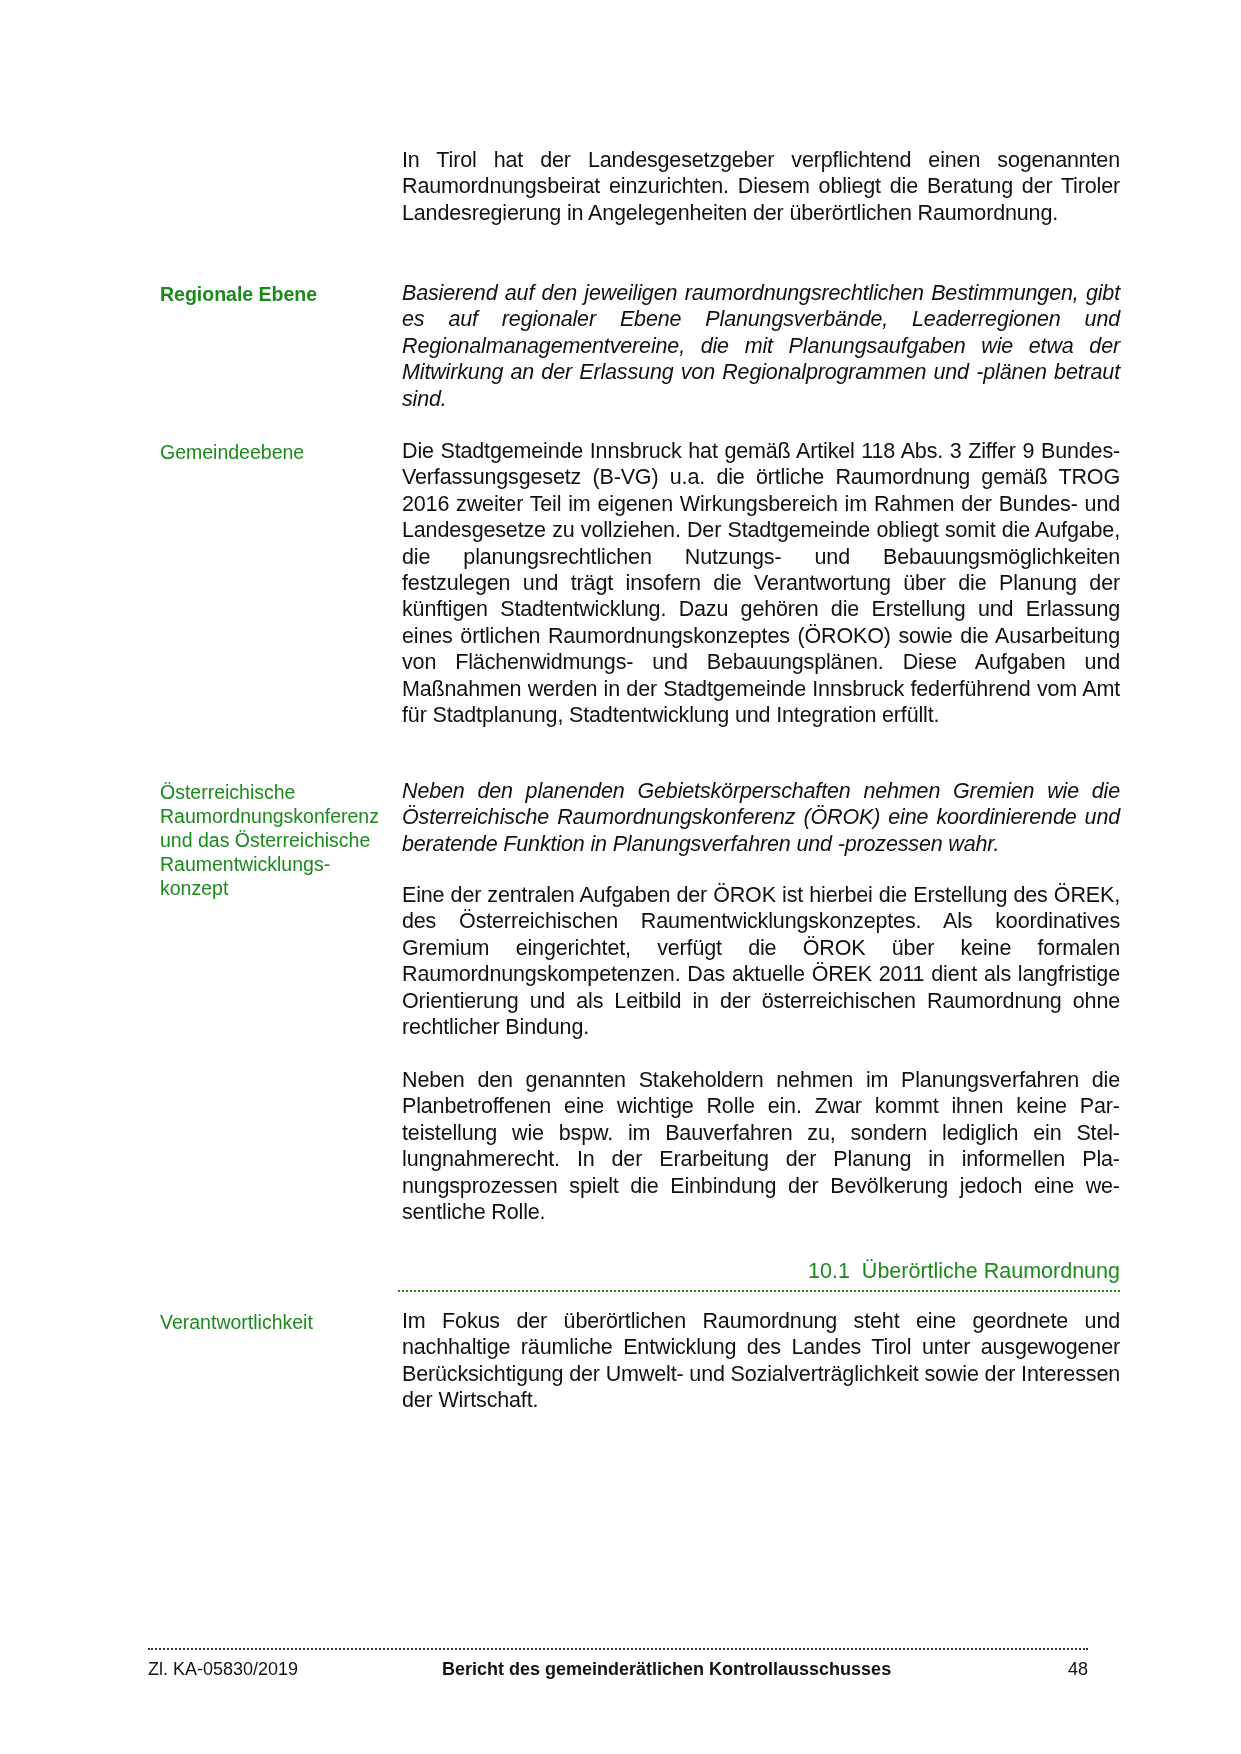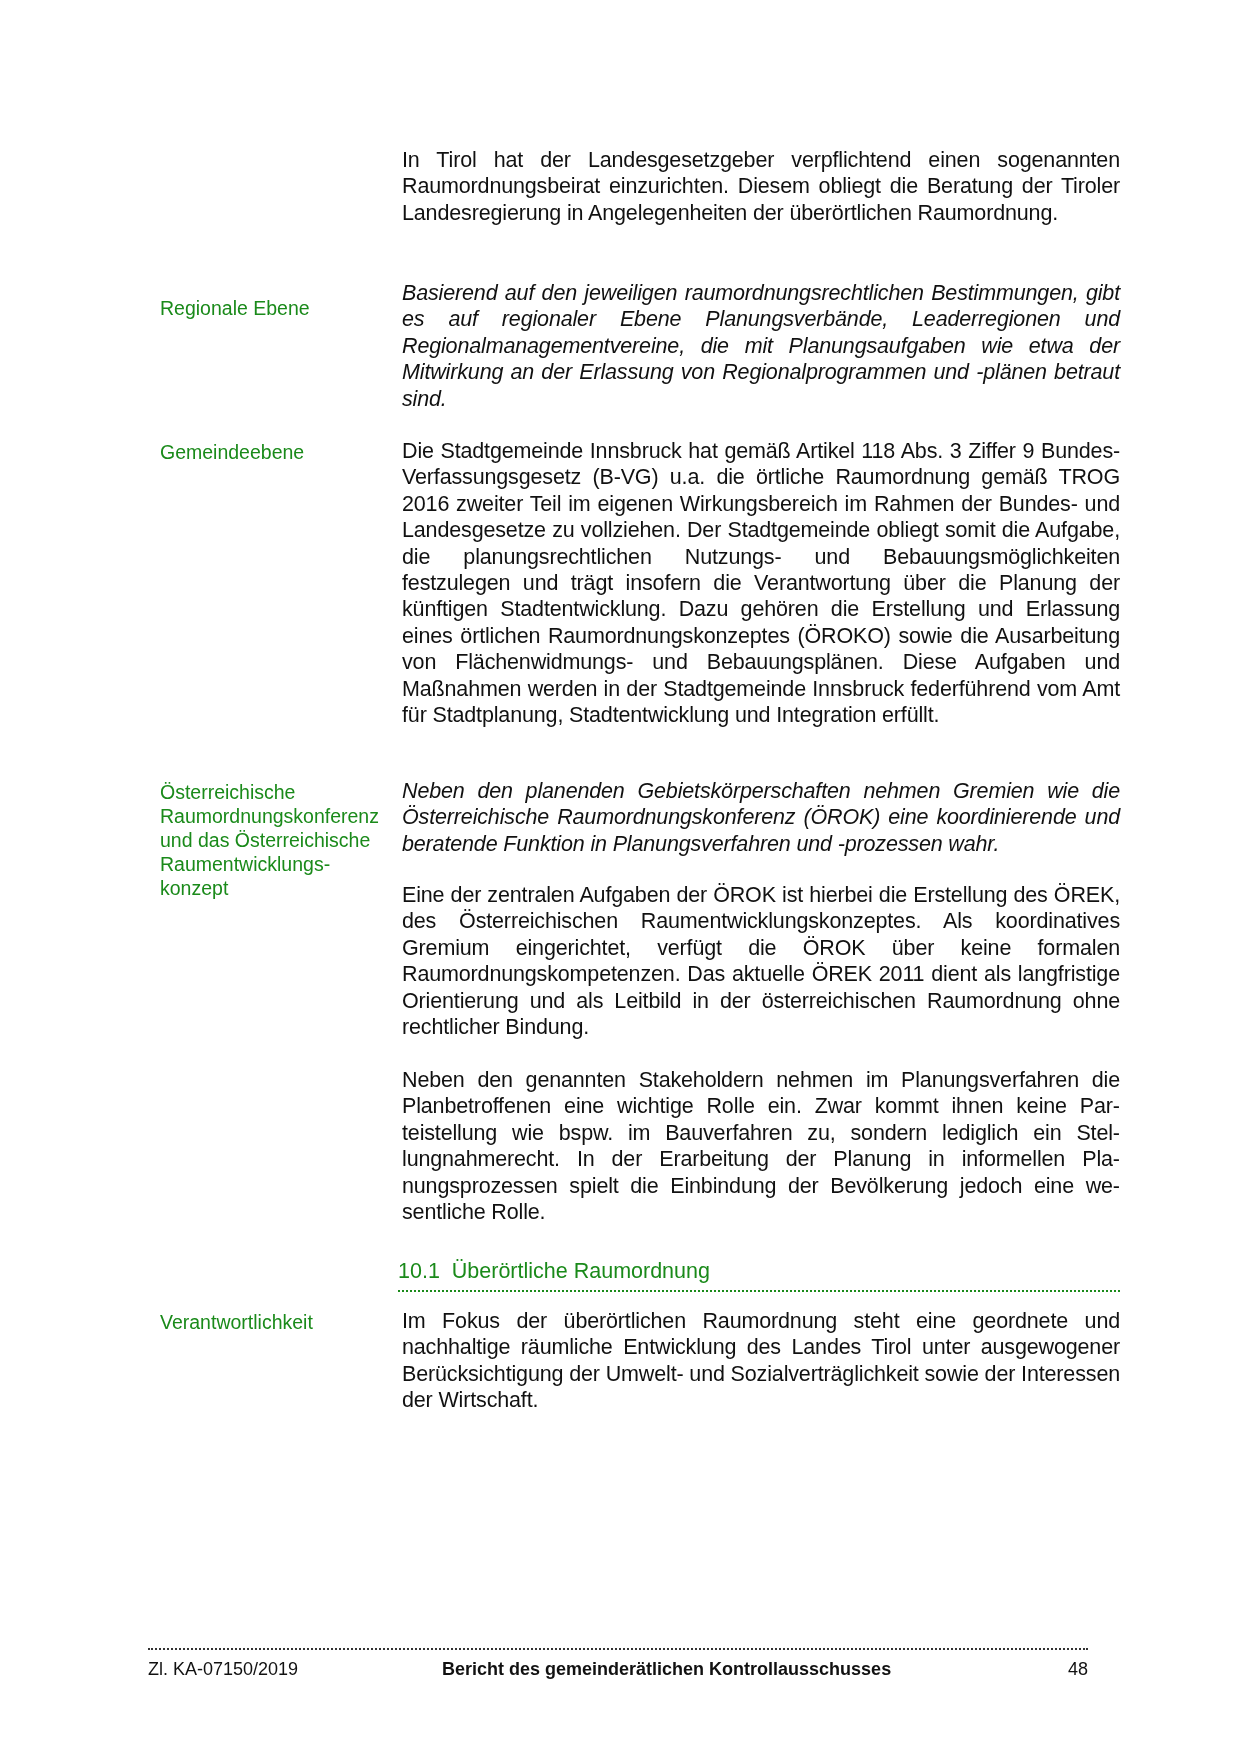--- a/index.html
+++ b/index.html
@@ -14,21 +14,21 @@
       font-family: "Liberation Sans", sans-serif;
     }
     .body {
       position: absolute; left: 402px; width: 718px;
       font-size: 21.5px; line-height: 26.4px; text-align: justify;
       hyphens: manual; letter-spacing: -0.15px;
     }
     .body p { margin: 0; }
     .heading {
       position: absolute; left: 398px; width: 722px; top: 1258px;
-      color: #1a8a1a; font-size: 21.5px; line-height: 26px;
+      text-align: right; color: #1a8a1a; font-size: 21.5px; line-height: 26px;
     }
     .heading-rule {
       position: absolute; left: 398px; width: 722px; top: 1290px; height: 0;
       border-top: 2px dotted #1a8a1a;
     }
     .footer-rule {
       position: absolute; left: 148px; width: 940px; top: 1648px; height: 0;
       border-top: 2px dotted #333333;
     }
     .footer {
@@ -40,21 +40,21 @@
   </style>
 </head>
 <body>
 
 <div class="page">
 
   <div class="body" style="top:147px;">
     <p>In Tirol hat der Landesgesetzgeber verpflichtend einen sogenannten Raumordnungsbeirat einzurichten. Diesem obliegt die Beratung der Ti­roler Landesregierung in Angelegenheiten der überörtlichen Raumord­nung.</p>
   </div>
 
-  <div class="side" style="top:296px;">Regionale Ebene</div>
+  <div class="side" style="top:282px;font-weight:bold;">Regionale Ebene</div>
   <div class="body" style="top:280px;font-style:italic;">
     <p>Basierend auf den jeweiligen raumordnungsrechtlichen Bestimmungen, gibt es auf regionaler Ebene Planungsverbände, Leaderregionen und Regionalmanagementvereine, die mit Planungsaufgaben wie etwa der Mitwirkung an der Erlassung von Regionalprogrammen und -plänen betraut sind.</p>
   </div>
 
   <div class="side" style="top:440px;">Gemeindeebene</div>
   <div class="body" style="top:438px;">
     <p>Die Stadtgemeinde Innsbruck hat gemäß Artikel 118 Abs. 3 Ziffer 9 Bundes-Verfassungsgesetz (B-VG) u.a. die örtliche Raumordnung ge­mäß TROG 2016 zweiter Teil im eigenen Wirkungsbereich im Rahmen der Bundes- und Landesgesetze zu vollziehen. Der Stadtgemeinde ob­liegt somit die Aufgabe, die planungsrechtlichen Nutzungs- und Bebau­ungsmöglichkeiten festzulegen und trägt insofern die Verantwortung über die Planung der künftigen Stadtentwicklung. Dazu gehören die Er­stellung und Erlassung eines örtlichen Raumordnungskonzeptes (ÖROKO) sowie die Ausarbeitung von Flächenwidmungs- und Bebau­ungsplänen. Diese Aufgaben und Maßnahmen werden in der Stadtge­meinde Innsbruck federführend vom Amt für Stadtplanung, Stadtent­wicklung und Integration erfüllt.</p>
   </div>
 
   <div class="side" style="top:780px;">Österreichische Raumordnungs­konferenz und das Österreichische Raumentwicklungs­konzept</div>
@@ -73,17 +73,17 @@
     <span>10.1</span>&nbsp;&nbsp;<span>Überörtliche Raumordnung</span>
   </div>
   <div class="heading-rule"></div>
 
   <div class="side" style="top:1310px;">Verantwortlichkeit</div>
   <div class="body" style="top:1308px;">
     <p>Im Fokus der überörtlichen Raumordnung steht eine geordnete und nachhaltige räumliche Entwicklung des Landes Tirol unter ausgewoge­ner Berücksichtigung der Umwelt- und Sozialverträglichkeit sowie der Interessen der Wirtschaft.</p>
   </div>
 
   <div class="footer-rule"></div>
-  <div class="footer f-left">Zl. KA-07150/2019</div>
+  <div class="footer f-left">Zl. KA-05830/2019</div>
   <div class="footer f-center">Bericht des gemeinderätlichen Kontrollausschusses</div>
   <div class="footer f-right">48</div>
 
 </div>
 
 </body></html>

